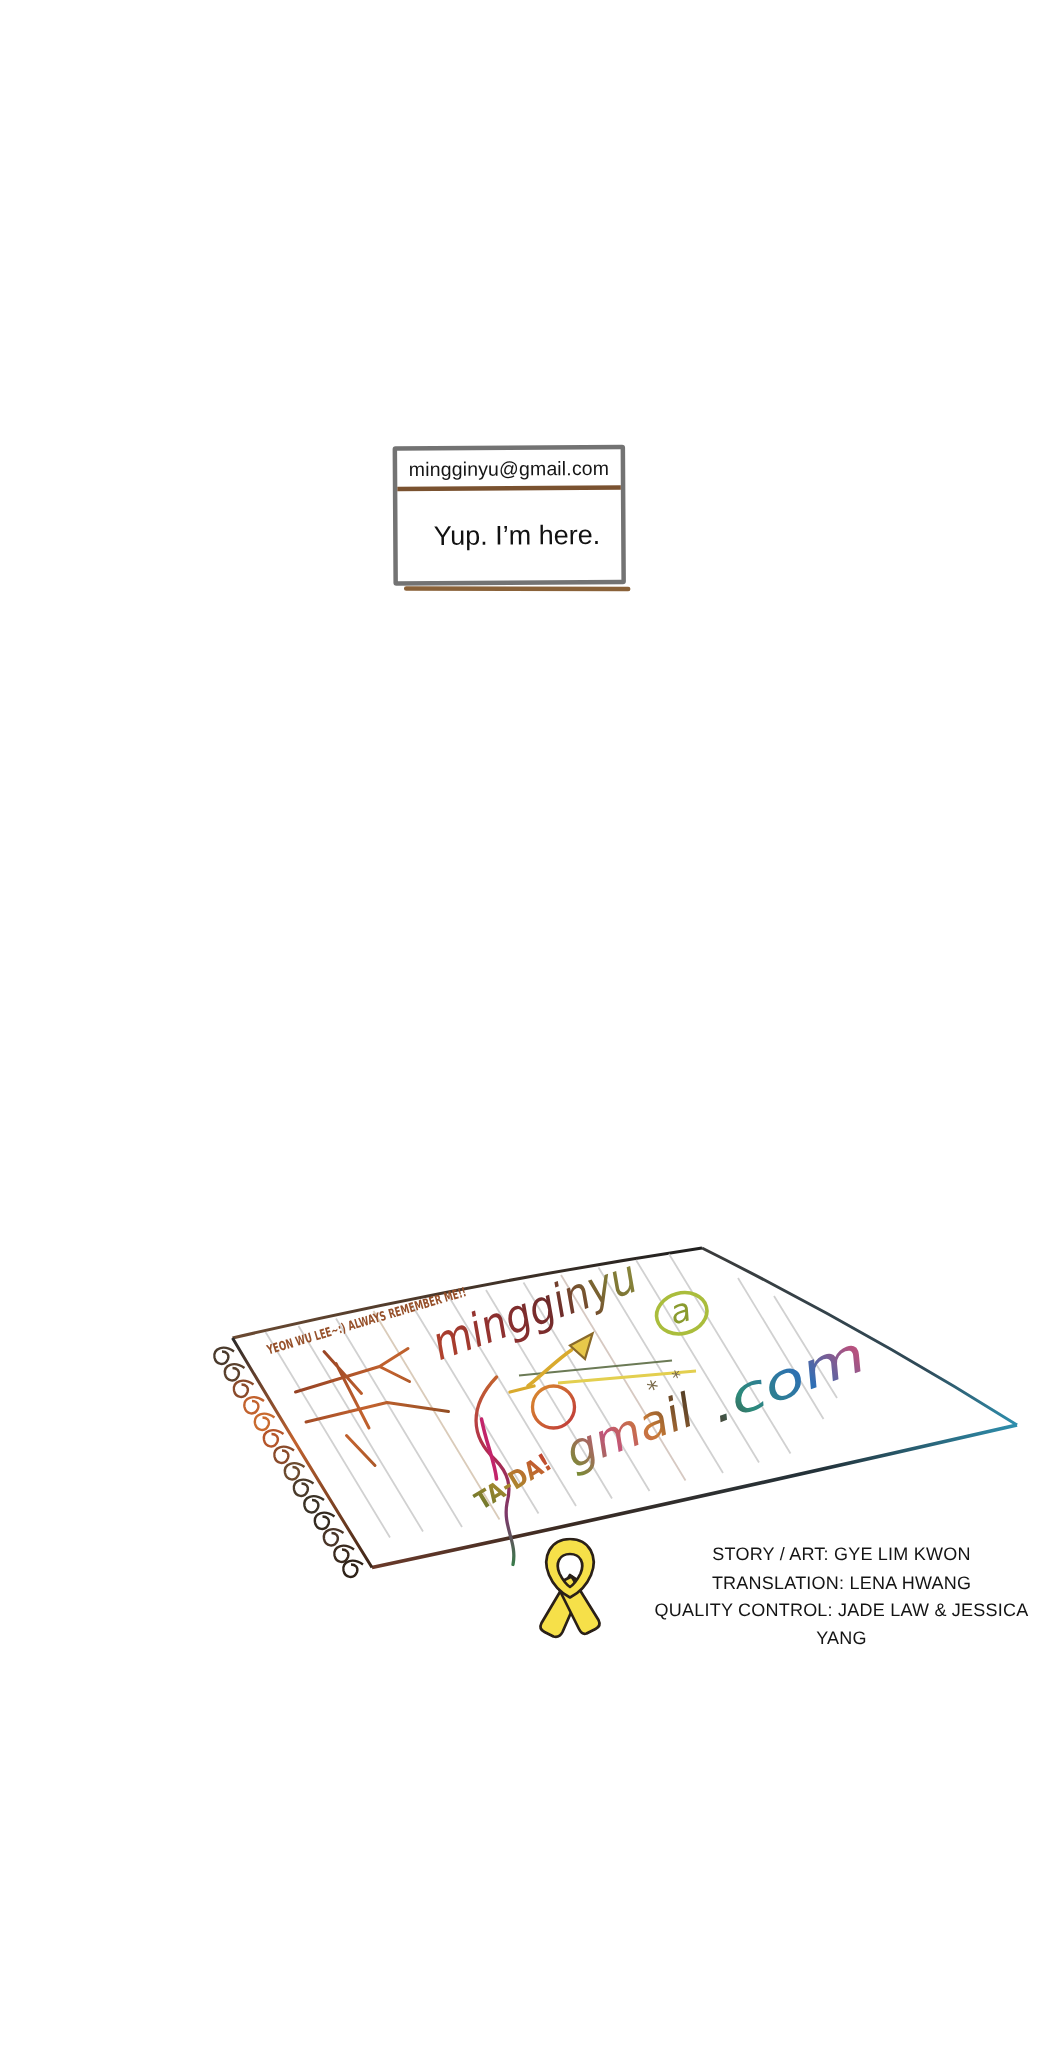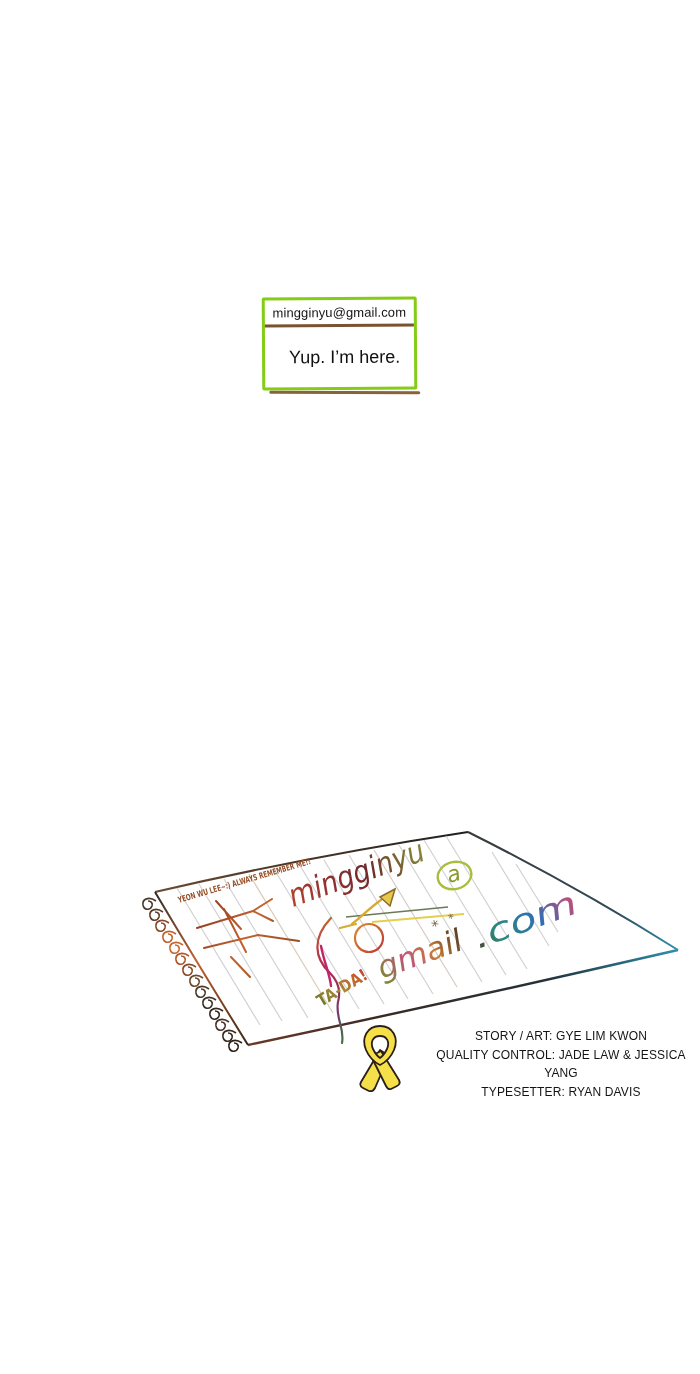--- a/index.html
+++ b/index.html
@@ -4,21 +4,21 @@
 <style>
   html,body{margin:0;padding:0;background:#ffffff;}
   .page{
     position:relative;width:700px;height:1374px;background:#ffffff;
     overflow:hidden;font-family:"Liberation Sans",sans-serif;
   }
   
   .speech-box{
     position:absolute;left:262px;top:297px;width:155px;height:93px;
     box-sizing:border-box;background:#ffffff;
-    border:3px solid #84cc16;border-radius:2px;
+    border:3px solid #737373;border-radius:2px;
     transform:rotate(-0.35deg);
   }
   .speech-box::after{ 
     content:"";position:absolute;left:4px;right:-6px;bottom:-7px;height:3px;
     background:#8a6239;border-radius:2px;transform:rotate(0.5deg);
   }
   .speech-box-top{
     height:27px;box-sizing:border-box;border-bottom:3px solid #7a5230;
     display:flex;align-items:center;justify-content:center;
     font-size:13px;color:#151515;letter-spacing:0.1px;
@@ -200,17 +200,17 @@
     <g fill="#f6e049" stroke="#2a2018" stroke-width="1.8" stroke-linejoin="round">
       <path d="M38,31 L29,25 L10,57 Q8,61 12,63 L18,66 Q22,67 24,63 Z"></path>
       <path d="M20,31 L30,26 L48,55 Q50,59 46,61 L40,64 Q37,65 35,61 Z"></path>
       <path fill-rule="evenodd" d="M29,1 C16,1 10,13 15,25 C18,32 23,37 29,40 C35,37 40,32 43,25 C48,13 42,1 29,1 Z
                M29,11 C22,11 19,17 22,24 C24,28 26,31 29,33 C32,31 34,28 36,24 C39,17 36,11 29,11 Z"></path>
     </g>
   </svg>
 
   <div class="credits">
     <div>STORY / ART: GYE LIM KWON</div>
+    <div>TRANSLATION: LENA HWANG</div>
     <div>QUALITY CONTROL: JADE LAW &amp; JESSICA YANG</div>
-    <div>TYPESETTER: RYAN DAVIS</div>
   </div>
 
 </div>
 
 </body></html>

